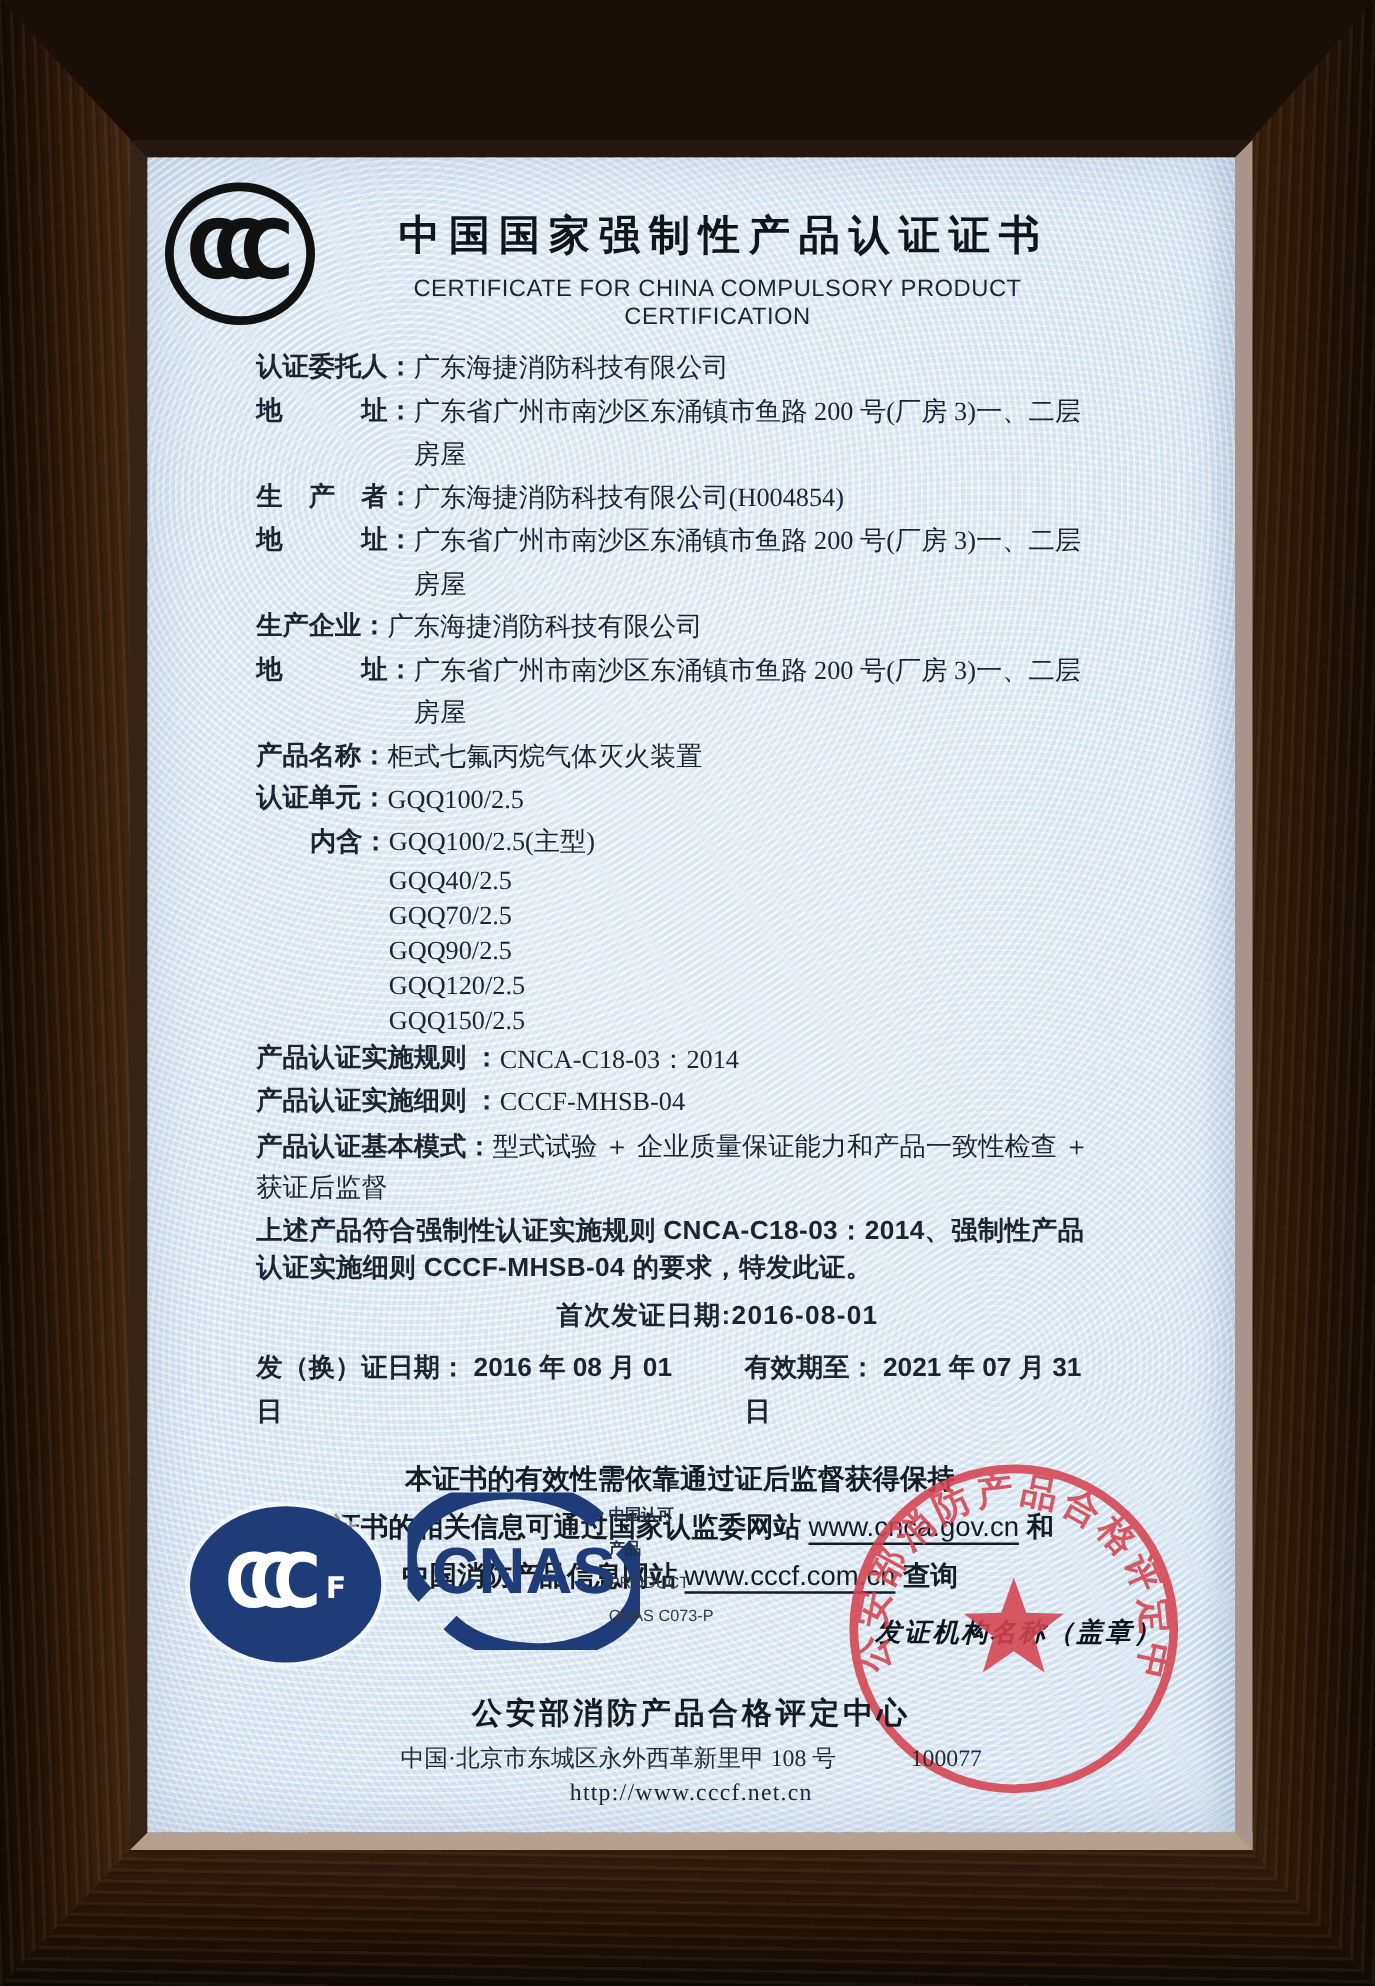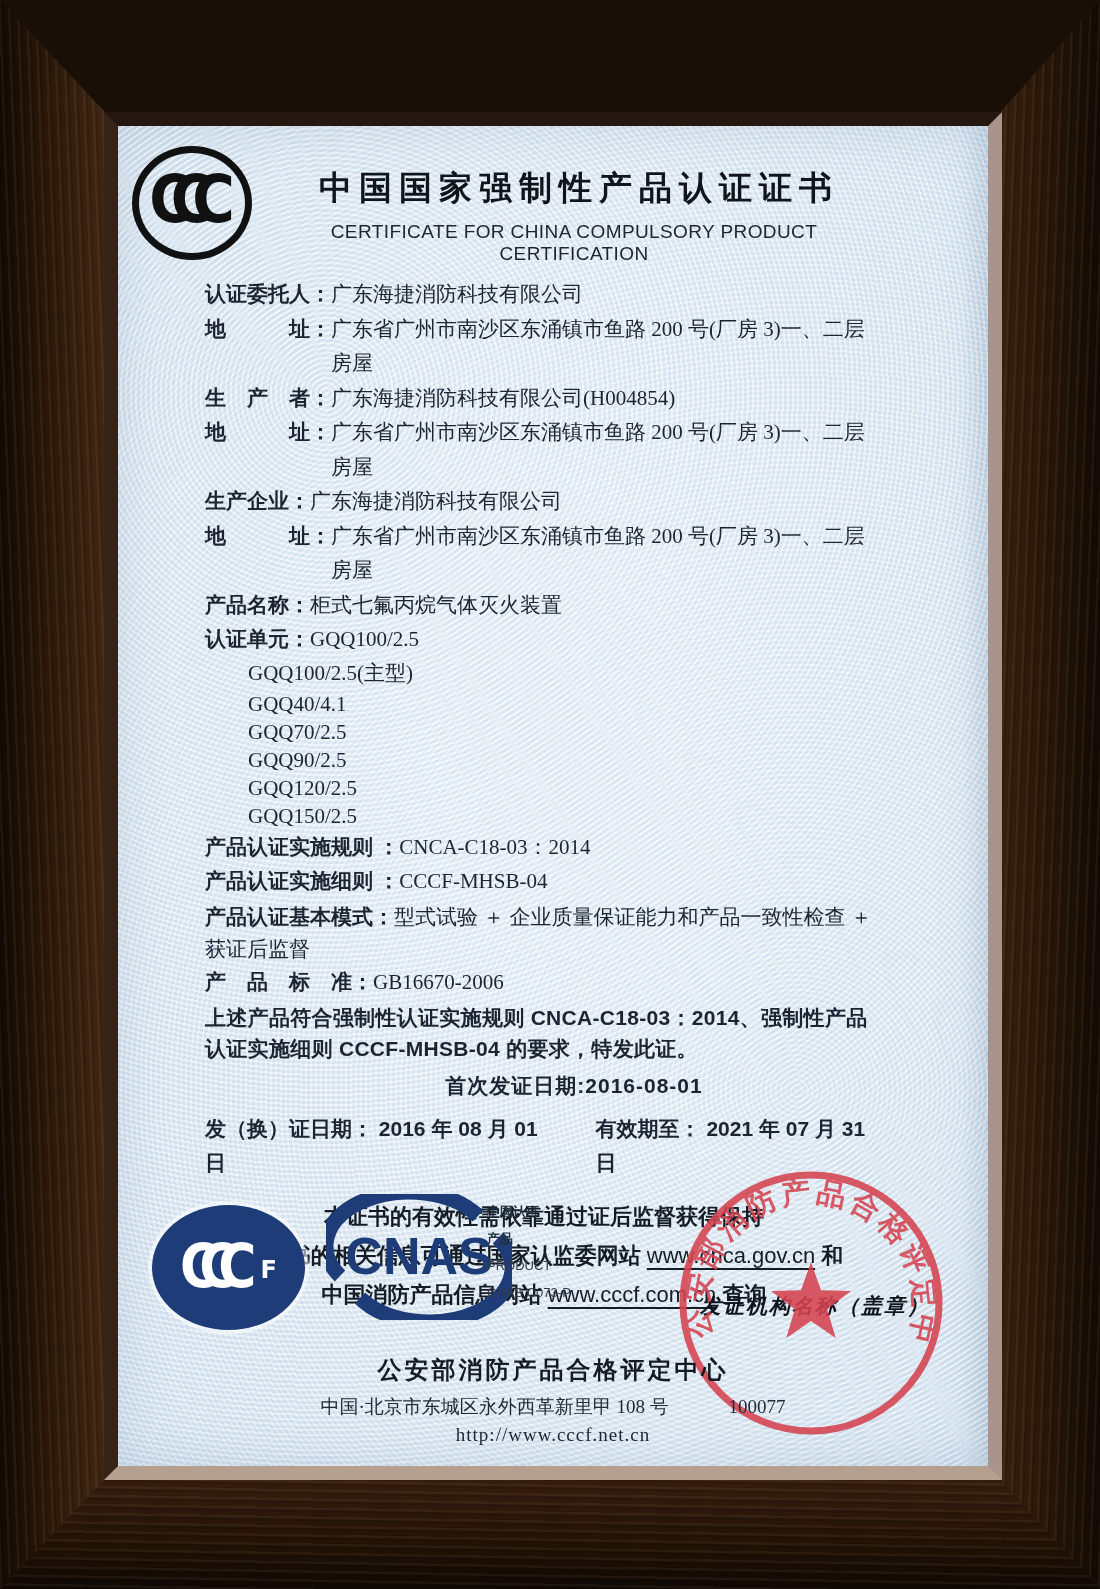--- a/index.html
+++ b/index.html
@@ -60,21 +60,21 @@
     font-family:"Liberation Sans",sans-serif;font-weight:700;font-size:33px;
     letter-spacing:7px;color:#10151d;}
   .subtitle{margin-top:10px;text-align:center;padding-left:60px;
     font-family:"Liberation Sans",sans-serif;font-size:19px;letter-spacing:.4px;color:#1c2530;}
   .certno{margin-top:16px;text-align:right;font-size:20px;}
   .certno .lbl{font-family:"Liberation Sans",sans-serif;font-weight:700;}
 
   
   .fields{margin-top:12px;font-size:21px;line-height:34.5px;}
   .row{display:flex;}
-  .row .lbl{font-family:Liberation Serif, serif;font-weight:700;white-space:pre;flex:none;}
+  .row .lbl{font-family:Liberation Sans, sans-serif;font-weight:700;white-space:pre;flex:none;}
   .row .val{flex:1;}
   .units{display:flex;font-size:21px;line-height:28px;}
   .units .sp{width:43px;flex:none;}
   .units .lbl{font-family:"Liberation Sans",sans-serif;font-weight:700;white-space:pre;flex:none;line-height:33px;}
   .units .list div:first-child{line-height:33px;}
   .mode-block{font-size:21px;line-height:32px;margin-top:2px;}
   .mode-block .lbl,.stmt{font-family:"Liberation Sans",sans-serif;font-weight:700;}
   .stmt{font-size:21px;line-height:30.5px;margin-top:4px;letter-spacing:.3px;}
   .first-issue{font-family:"Liberation Sans",sans-serif;font-weight:700;font-size:21px;
     margin-top:5px;text-align:center;padding-left:60px;letter-spacing:1px;}
@@ -166,47 +166,44 @@
         <span class="lbl">产品名称：</span>
           <span class="val">柜式七氟丙烷气体灭火装置</span>
       </div>
       <div class="row">
         <span class="lbl">认证单元：</span>
           <span class="val">GQQ100/2.5</span>
       </div>
 
       <div class="units">
         <span class="sp"></span>
+        <span class="lbl">内含：</span>
         <div class="list">
           <div>GQQ100/2.5(主型)</div>
-          <div>GQQ40/4.1</div>
+          <div>GQQ40/2.5</div>
           <div>GQQ70/2.5</div>
           <div>GQQ90/2.5</div>
           <div>GQQ120/2.5</div>
           <div>GQQ150/2.5</div>
         </div>
       </div>
 
       <div class="row">
         <span class="lbl">产品认证实施规则 ：</span>
           <span class="val">CNCA-C18-03：2014</span>
       </div>
       <div class="row">
         <span class="lbl">产品认证实施细则 ：</span>
           <span class="val">CCCF-MHSB-04</span>
       </div>
 
       <div class="mode-block">
         <span class="lbl">产品认证基本模式：</span><span>型式试验 ＋ 企业质量保证能力和产品一致性检查 ＋ 获证后监督</span>
       </div>
 
-      <div class="row">
-        <span class="lbl">产　品　标　准：</span>
-          <span class="val">GB16670-2006</span>
-      </div>
 
       <div class="stmt">上述产品符合强制性认证实施规则 CNCA-C18-03：2014、强制性产品认证实施细则 CCCF-MHSB-04 的要求，特发此证。</div>
 
       <div class="first-issue">首次发证日期:2016-08-01</div>
 
       <div class="issue-line">
         <span>发（换）证日期： 2016 年 08 月 01 日</span>
         <span class="valid">有效期至： 2021 年 07 月 31 日</span>
       </div>
 

